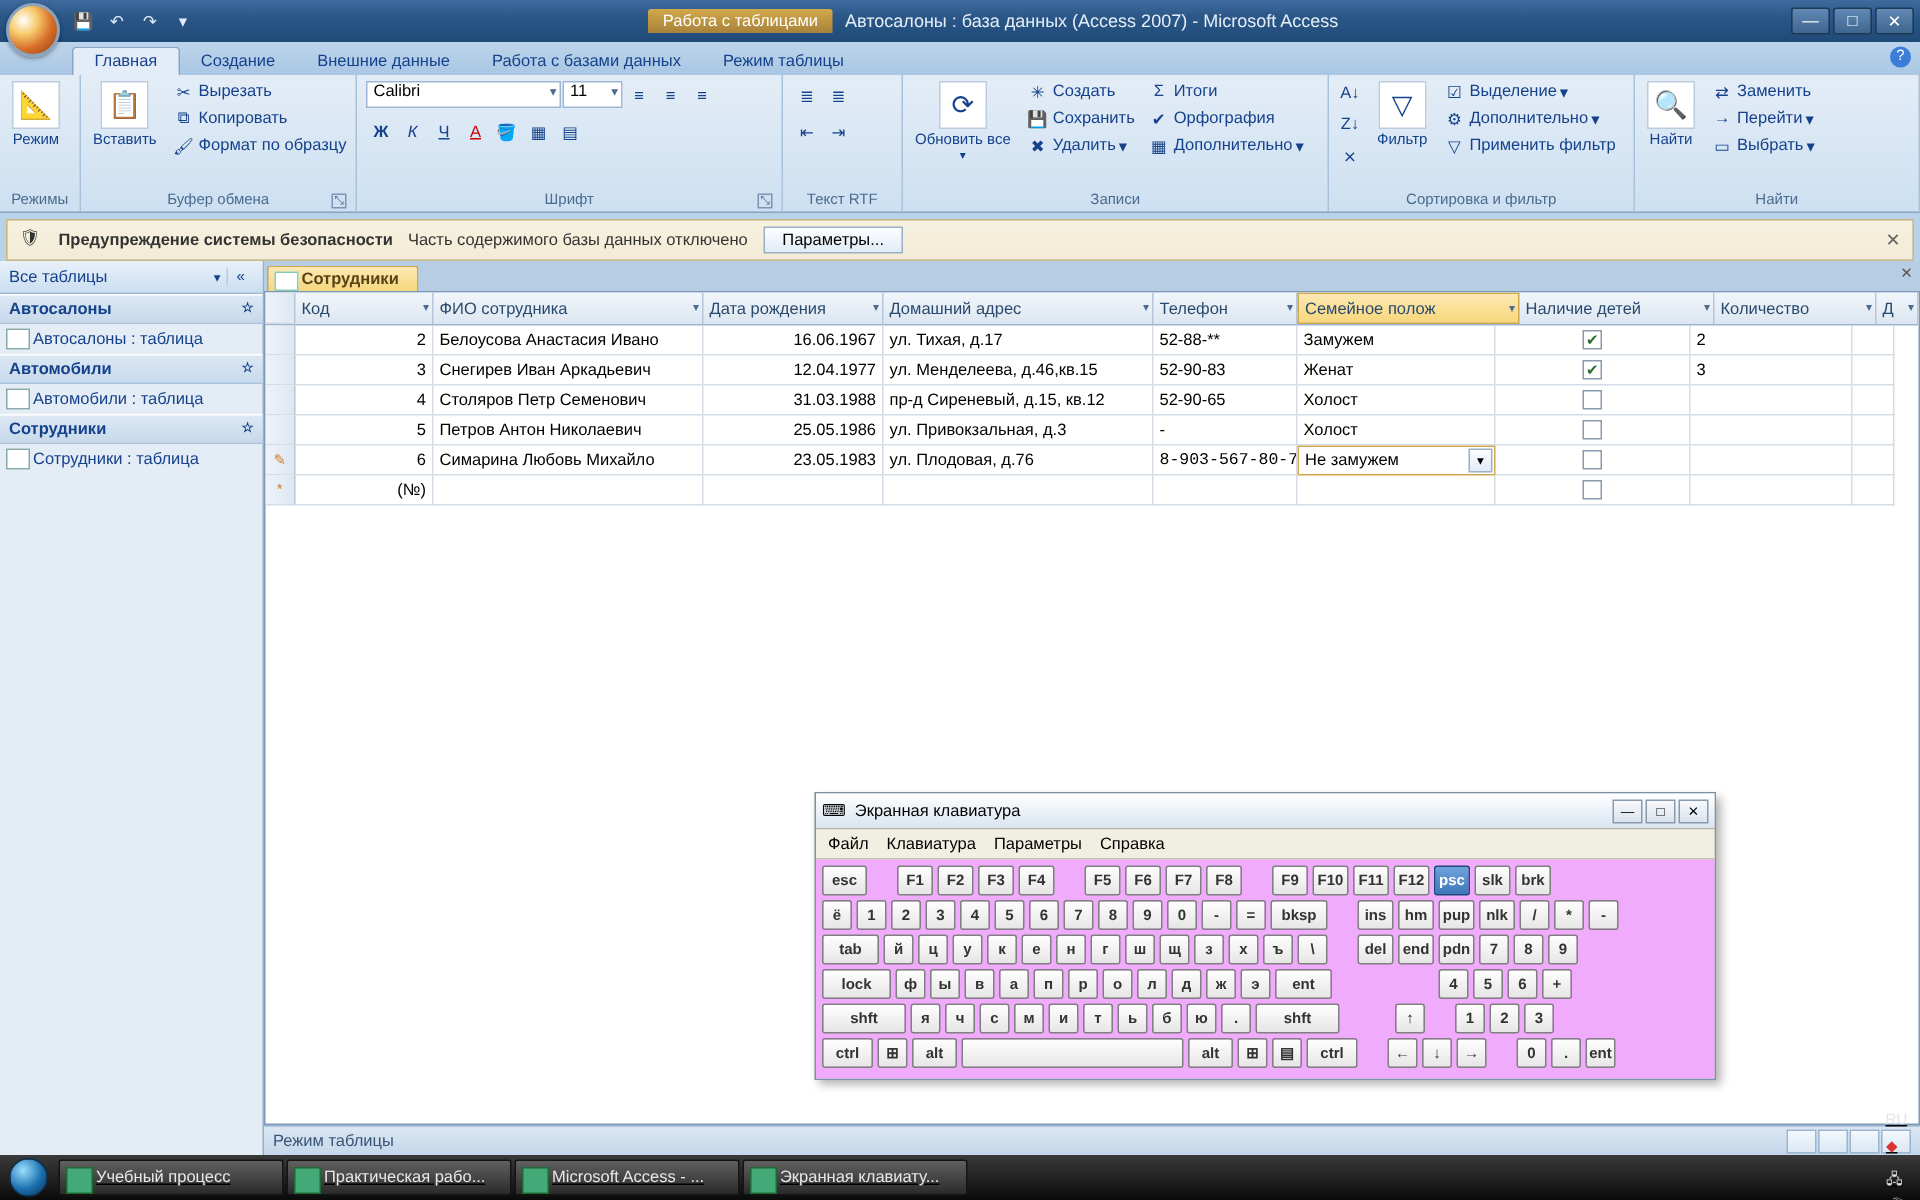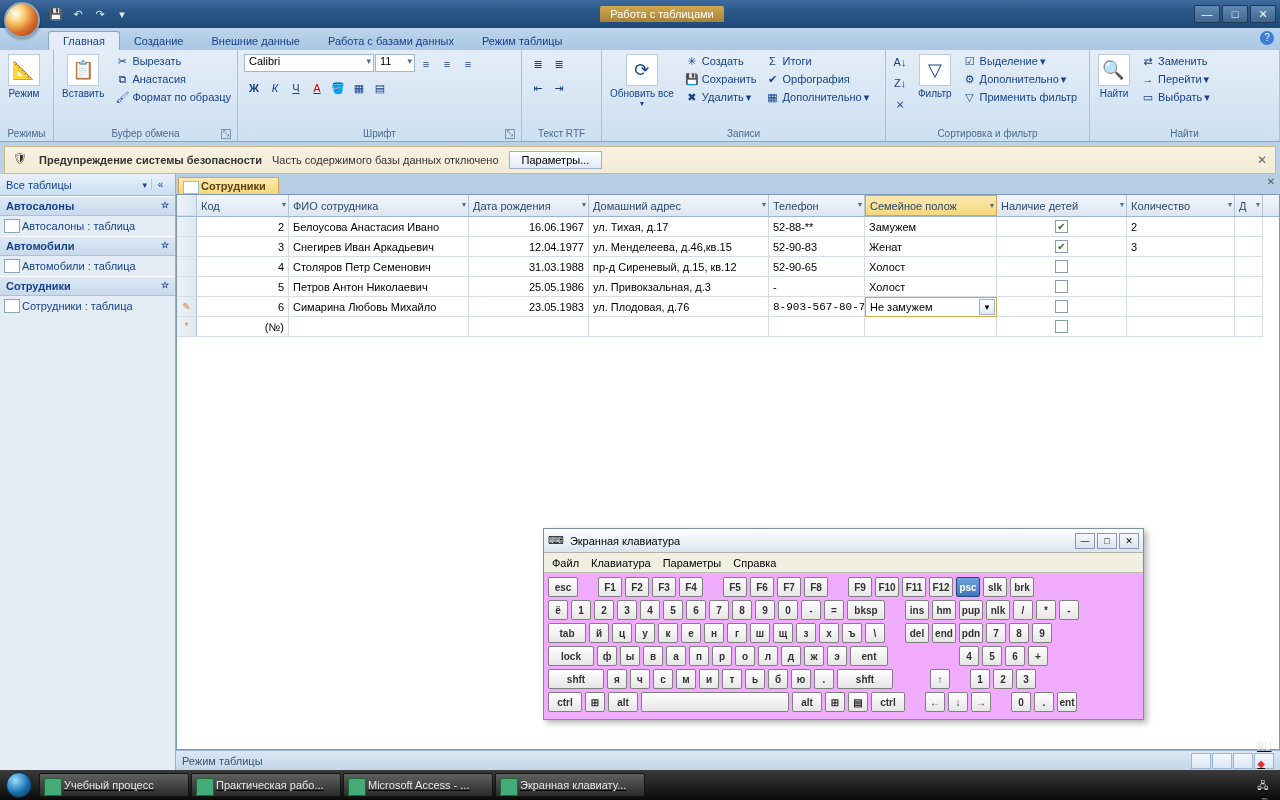--- a/index.html
+++ b/index.html
@@ -119,20 +119,21 @@
 <div class="titlebar">
   <div class="office-btn"></div>
   <div class="qat">
     <span class="qat-item">💾</span>
     <span class="qat-item">↶</span>
     <span class="qat-item">↷</span>
     <span class="qat-item">▾</span>
   </div>
   <div class="title-center">
     <span class="context-tab">Работа с таблицами</span>
+    <span class="title-text">Автосалоны : база данных (Access 2007)  -  Microsoft Access</span>
   </div>
   <div class="win-controls">
     <div class="win-btn">—</div>
     <div class="win-btn">□</div>
     <div class="win-btn">✕</div>
   </div>
 </div>
 
 <div class="ribbon-tabs">
   <div class="ribbon-tab active">Главная</div>
@@ -161,21 +162,21 @@
         <div class="ico">📋</div>
         <span>Вставить</span>
       </div>
       <div>
         <div class="small-row">
             <span class="sico">✂</span>
             <span>Вырезать</span>
           </div>
         <div class="small-row">
             <span class="sico">⧉</span>
-            <span>Анастасия</span>
+            <span>Копировать</span>
           </div>
         <div class="small-row">
             <span class="sico">🖌</span>
             <span>Формат по образцу</span>
           </div>
       </div>
     </div>
     <div class="group-label"><span>Буфер обмена</span><span class="launcher">⤡</span></div>
   </div>
 
@@ -354,21 +355,21 @@
             <span class="fdd">▾</span>
           </div>
           <div class="ds-hcell" style="width: 180px;">
             <span>Домашний адрес</span>
             <span class="fdd">▾</span>
           </div>
           <div class="ds-hcell" style="width: 96px;">
             <span>Телефон</span>
             <span class="fdd">▾</span>
           </div>
-          <div class="ds-hcell selected" style="width: 132px;">
+          <div class="ds-hcell selected" style="width: 148px;">
             <span>Семейное полож</span>
             <span class="fdd">▾</span>
           </div>
           <div class="ds-hcell" style="width: 130px;">
             <span>Наличие детей</span>
             <span class="fdd">▾</span>
           </div>
           <div class="ds-hcell" style="width: 108px; text-align: right;">
             <span>Количество</span>
             <span class="fdd">▾</span>

